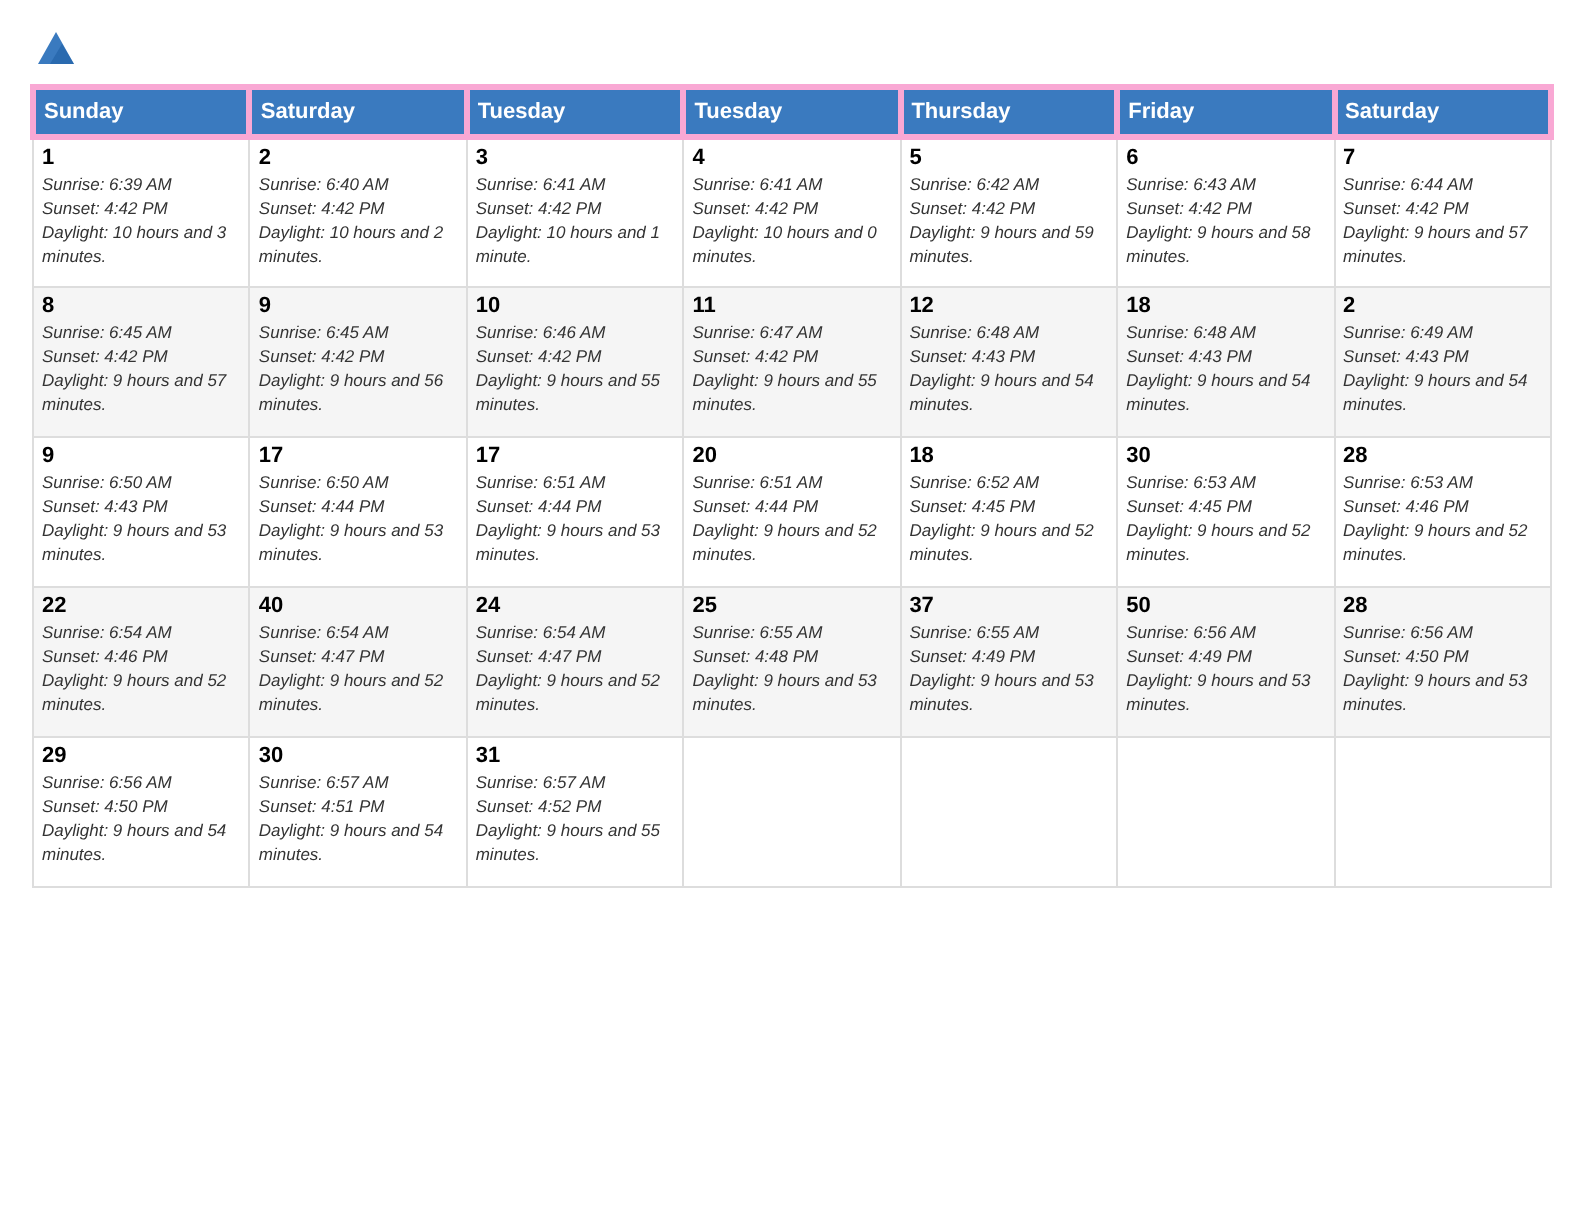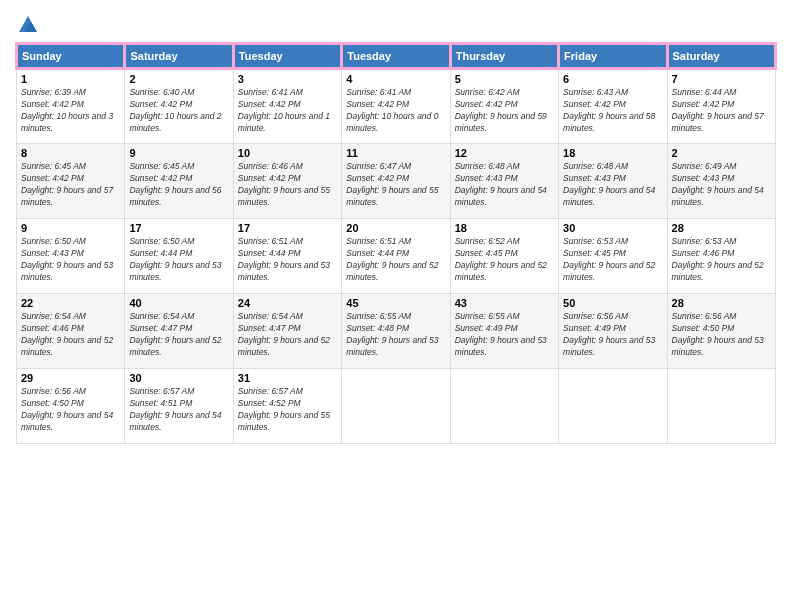--- a/index.html
+++ b/index.html
@@ -322,29 +322,29 @@
       </td>
           <td>
         <span class="day-num">24</span>
         <div class="day-info">
           Sunrise: 6:54 AM<br>
           Sunset: 4:47 PM<br>
           Daylight: 9 hours and 52 minutes.
         </div>
       </td>
           <td>
-        <span class="day-num">45</span>
+        <span class="day-num">25</span>
         <div class="day-info">
           Sunrise: 6:55 AM<br>
           Sunset: 4:48 PM<br>
           Daylight: 9 hours and 53 minutes.
         </div>
       </td>
           <td>
-        <span class="day-num">43</span>
+        <span class="day-num">37</span>
         <div class="day-info">
           Sunrise: 6:55 AM<br>
           Sunset: 4:49 PM<br>
           Daylight: 9 hours and 53 minutes.
         </div>
       </td>
           <td>
         <span class="day-num">50</span>
         <div class="day-info">
           Sunrise: 6:56 AM<br>

